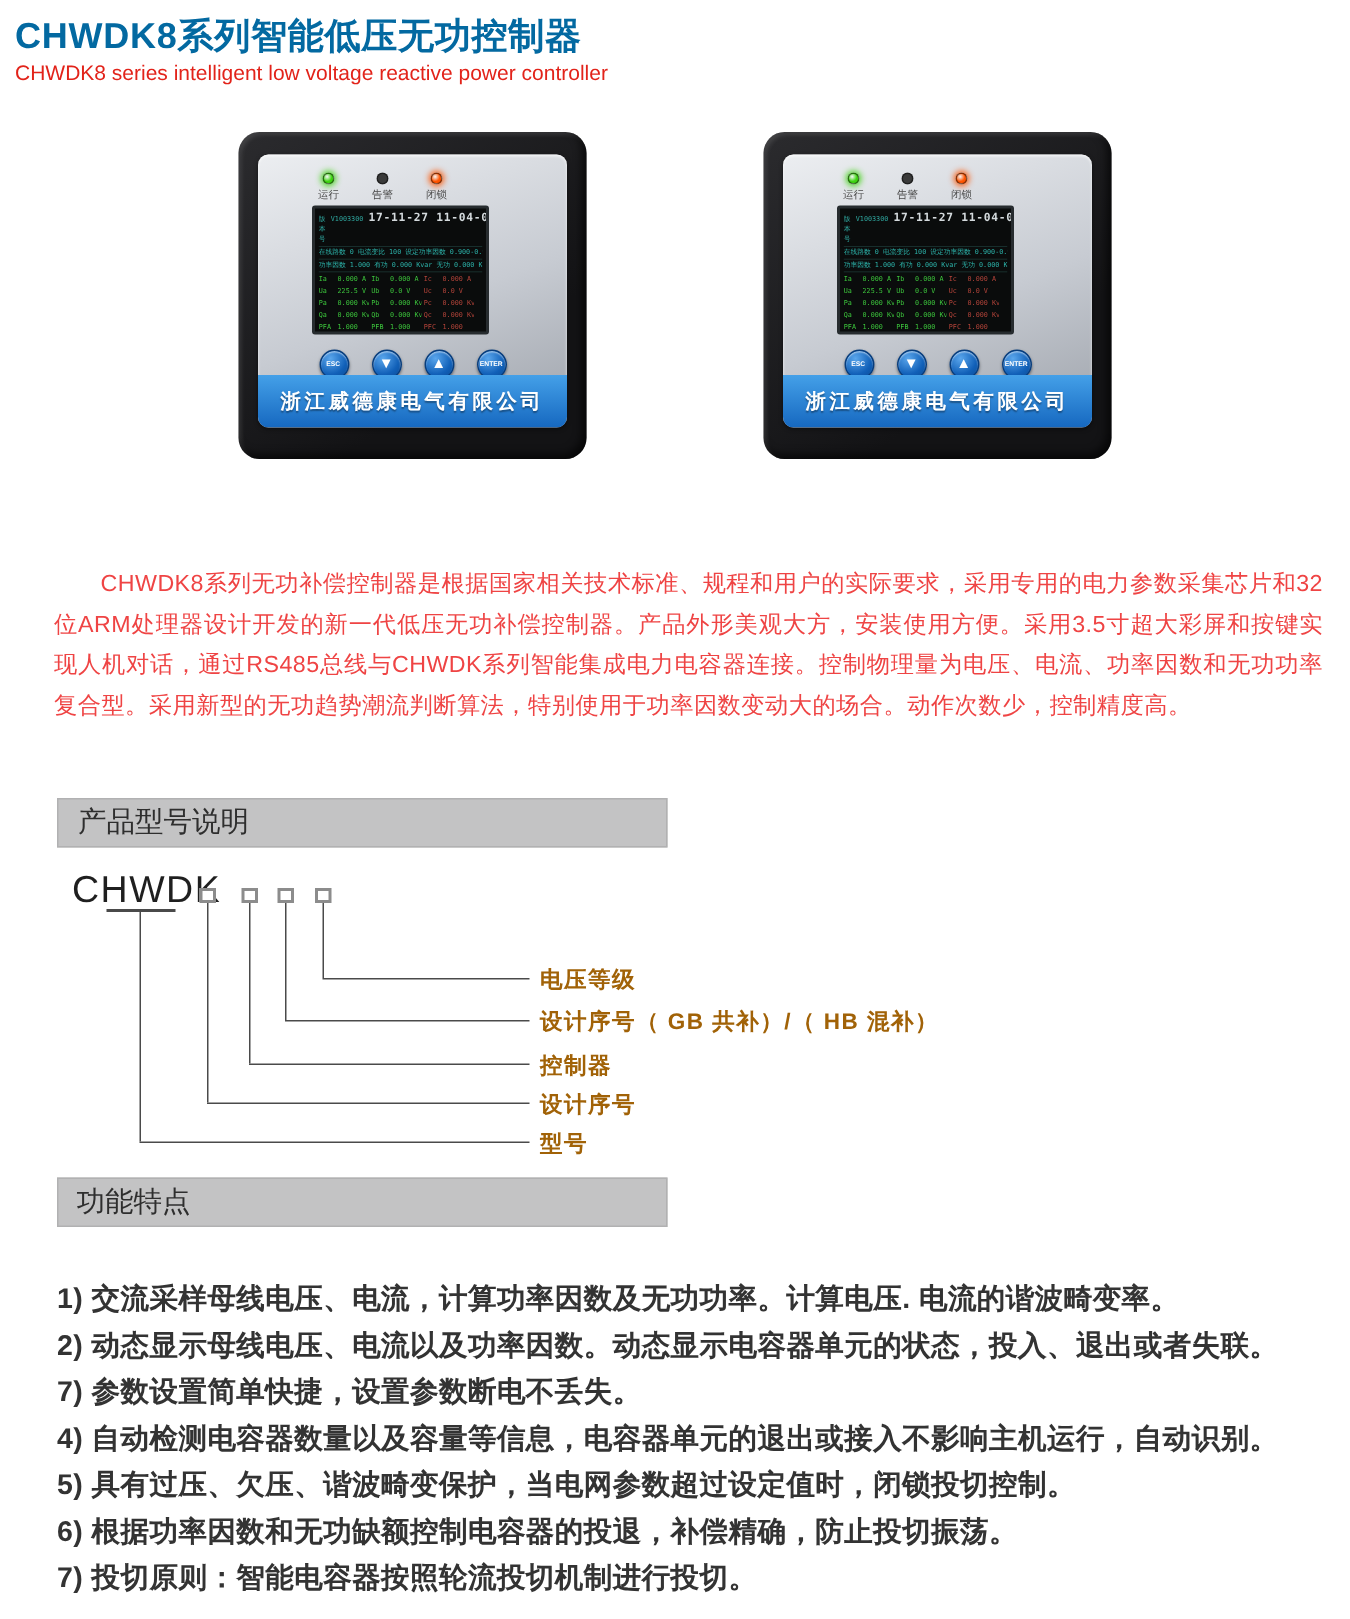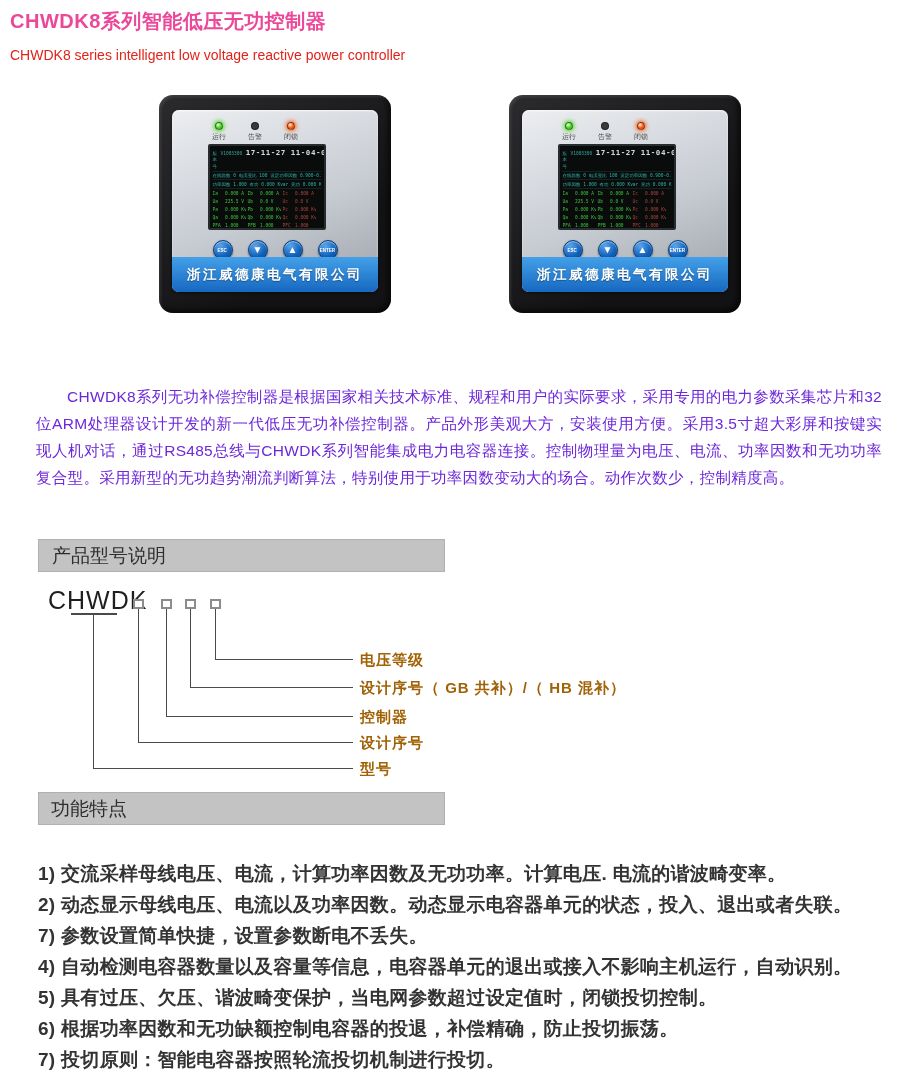--- a/index.html
+++ b/index.html
@@ -2,22 +2,22 @@
 <html><head>
 <meta charset="utf-8">
 <style>
   * { margin:0; padding:0; box-sizing:border-box; }
   html,body { background:#fff; }
   body { font-family:"Liberation Sans","DejaVu Sans",sans-serif; }
   .page { position:relative; width:900px; height:1079px; background:#fff; overflow:hidden; }
 
   
   .header { padding:8px 0 0 10px; }
-  .title-cn { font-size:20px; font-weight:bold; color:#ec4899; letter-spacing:.5px; }
-  .title-en { font-size:14px; color:#e2231a; margin-top:12px; }
+  .title-cn { font-size:24px; font-weight:bold; color:#0369a1; letter-spacing:.5px; }
+  .title-en { font-size:14px; color:#e2231a; margin-top:0; }
 
   
   .devices { display:flex; justify-content:center; gap:118px; margin-top:32px; }
   .device { position:relative; width:232px; height:218px; }
   .bezel { position:absolute; inset:0; background:linear-gradient(145deg,#2b2b2e,#131315 70%);
            border-radius:14px; box-shadow:inset -3px -3px 6px rgba(0,0,0,.65), inset 2px 2px 3px rgba(255,255,255,.12); }
   .panel { position:absolute; left:13px; right:13px; top:15px; bottom:21px; border-radius:7px;
            background:linear-gradient(160deg,#eceef1 0%,#c7cbd2 55%,#9ea3ab 100%); overflow:hidden;
            box-shadow:inset 0 1px 2px rgba(255,255,255,.8), 0 1px 3px rgba(0,0,0,.5); }
   .leds { position:absolute; top:12px; left:36px; display:flex; gap:14px; }
@@ -47,21 +47,21 @@
              box-shadow:0 1px 2px rgba(0,0,0,.5), inset 0 1px 1px rgba(255,255,255,.5); }
   .dev-btn-label { font-size:5px; transform:scale(.9); color:#fff; font-weight:bold; letter-spacing:0; }
   .dev-btn-label.glyph { font-size:10px; transform:none; line-height:1; }
 
   .brand-bar { position:absolute; left:0; right:0; bottom:0; height:35px;
                background:linear-gradient(#44a0e8,#1668c0); display:flex; align-items:center; justify-content:center;
                font-size:13.5px; font-weight:bold; color:#fff; letter-spacing:2.5px;
                text-shadow:0 1px 1px rgba(0,0,0,.35); }
 
   
-  .intro { margin:70px 18px 0 36px; font-size:15.5px; line-height:27px; color:#6d28d9;
+  .intro { margin:70px 18px 0 36px; font-size:15.5px; line-height:27px; color:#ef4444;
            text-indent:2em; text-align:justify; letter-spacing:.3px; }
 
   
   .section-bar { margin-left:38px; width:407px; height:33px; background:#c3c3c4; border:1px solid #b1b1b2;
                  line-height:31px; padding-left:12px; font-size:19px; color:#2e2e2e; }
   .section-bar.first { margin-top:48px;padding-left:13px; }
   .section-bar.second { margin-top:10px; }
 
   
   .diagram { position:relative; margin:14px 0 0 38px; width:830px; height:196px; }

